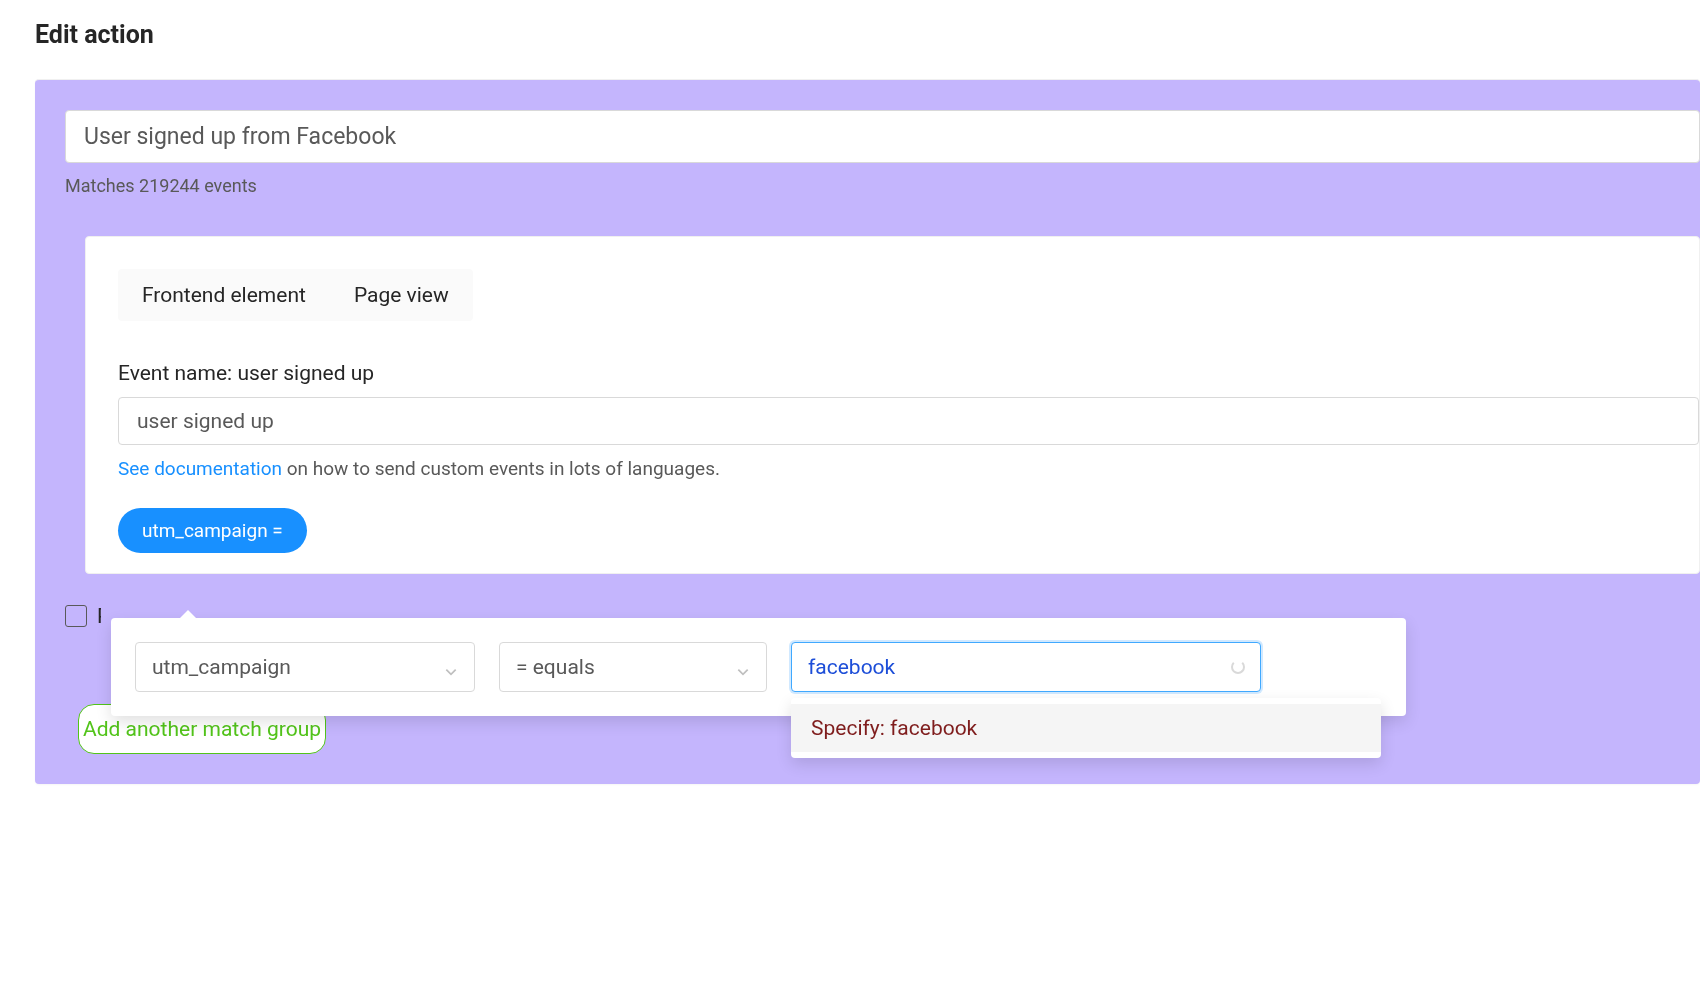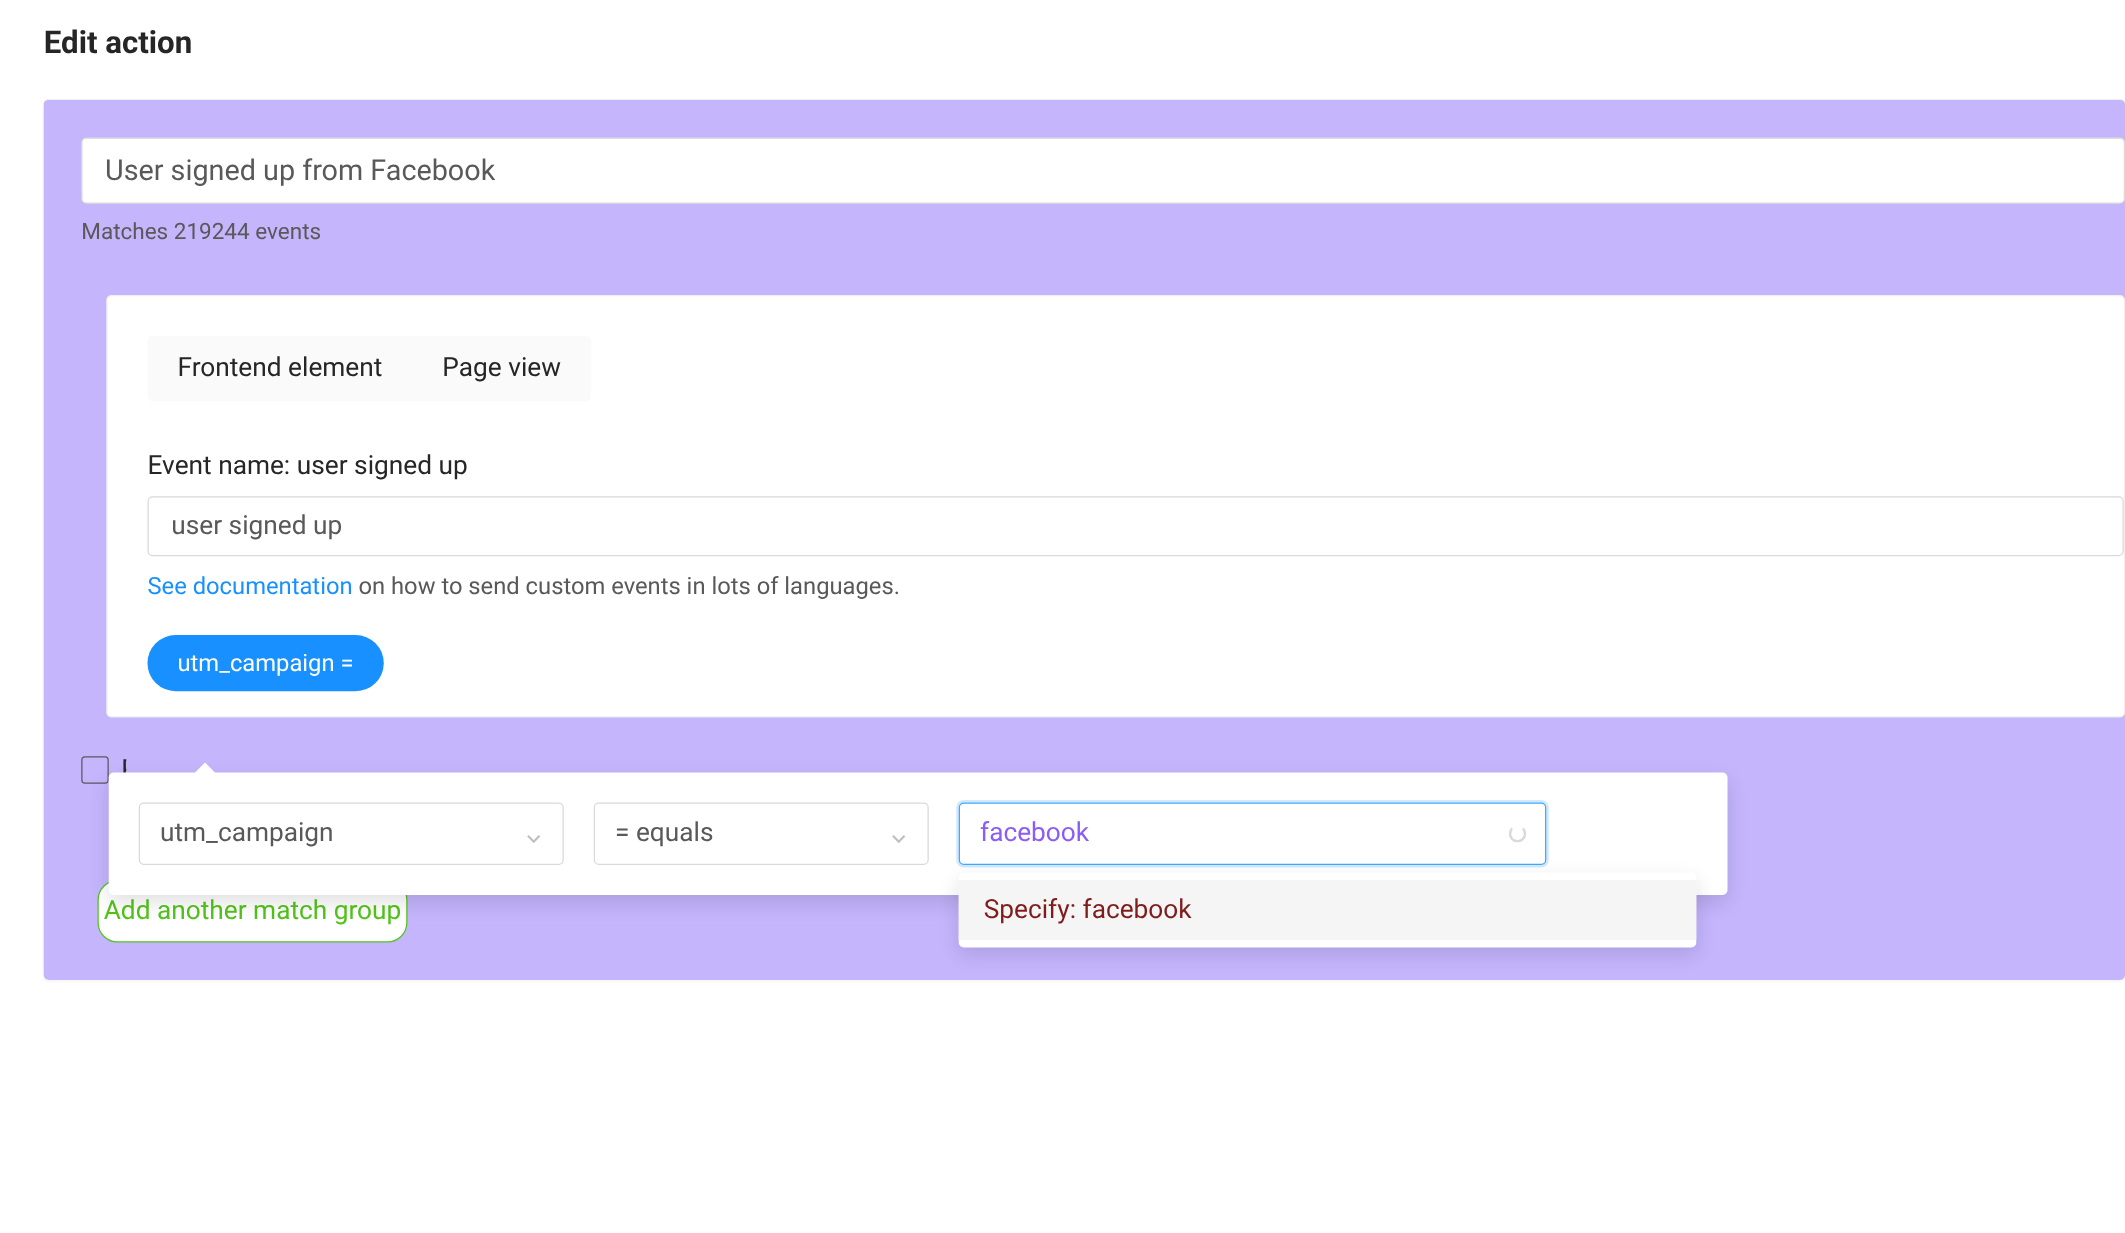--- a/index.html
+++ b/index.html
@@ -98,21 +98,21 @@
       background: #1890ff;
       color: #ffffff;
       font-size: 19px;
       padding: 11px 24px;
       border-radius: 999px;
       cursor: pointer;
       position: relative;
     }
     .filter-popover {
       position: absolute;
-      left: 52px;
+      left: 76px;
       top: 598px;
       background: #ffffff;
       border-radius: 4px;
       padding: 24px;
       box-shadow: 0 6px 16px rgba(0,0,0,0.12);
       display: flex;
       gap: 24px;
       align-items: flex-start;
       z-index: 10;
       width: 1295px;
@@ -151,21 +151,21 @@
       position: relative;
       width: 470px;
     }
     .value-input {
       width: 100%;
       border: 1px solid #40a9ff;
       box-shadow: 0 0 0 2px rgba(24,144,255,.2);
       border-radius: 4px;
       padding: 12px 16px;
       font-size: 21px;
-      color: #8b5cf6;
+      color: #1d4ed8;
       font-family: inherit;
       outline: none;
     }
     .spinner {
       position: absolute;
       right: 16px;
       top: 50%;
       transform: translateY(-50%);
       width: 14px;
       height: 14px;

